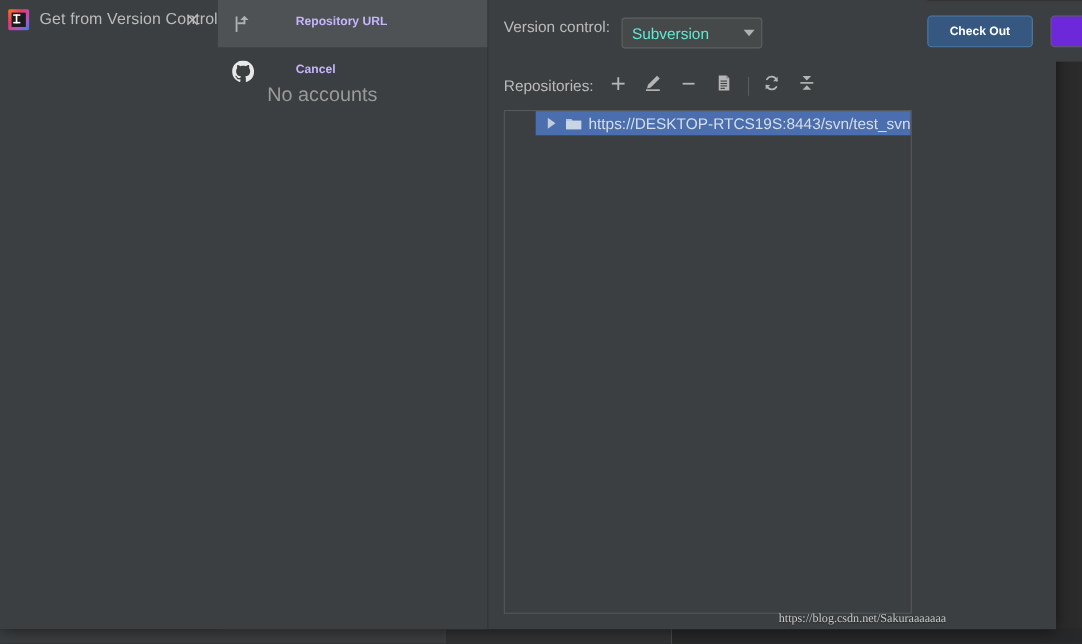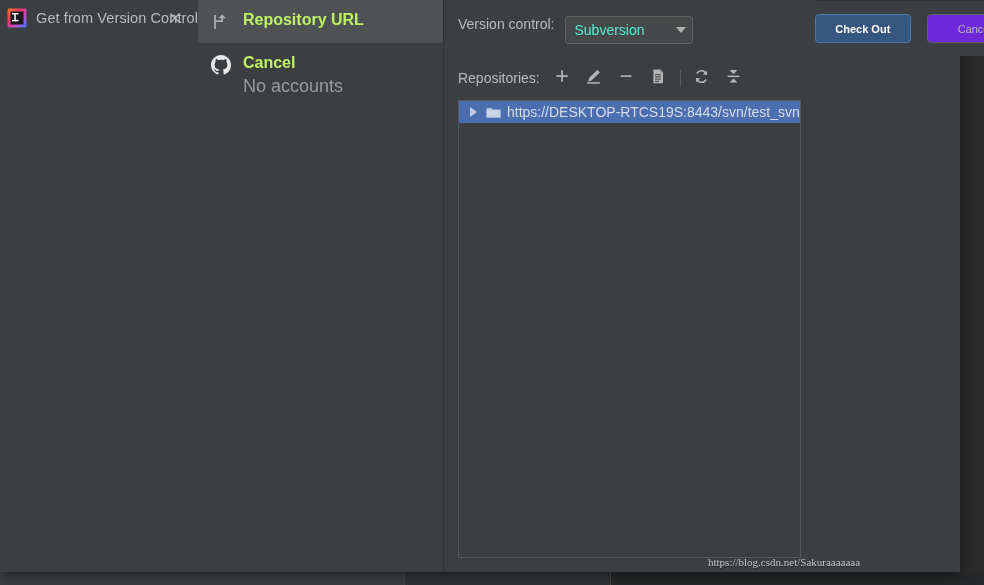--- a/index.html
+++ b/index.html
@@ -129,24 +129,25 @@
     display: flex;
     align-items: center;
     justify-content: center;
   }
   .side-item-text {
     display: flex;
     flex-direction: column;
     padding-top: 1px;
   }
   .side-item-label {
-    font-size: 16px;
+    font-size: 11px;
     font-weight: bold;
-    color: #bef264;
+    color: #c4b5fd;
     line-height: 18px;
+    margin-left: 26px;
   }
   .side-item-sub {
     font-size: 18px;
     color: #9a9a9a;
     line-height: 19px;
     margin-top: 5px;
   }
 
   .content {
     flex: 1 1 auto;
@@ -235,20 +236,21 @@
   
   .repo-list {
     margin-top: 6px;
     flex: 1 1 auto;
     min-height: 0;
     background: #3c3f41;
     border: 1px solid #555759;
     box-sizing: border-box;
     overflow: hidden;
     margin-bottom: 14px;
+    padding-left: 28px;
   }
   .repo-row {
     height: 22px;
     display: flex;
     align-items: center;
     padding-left: 7px;
     box-sizing: border-box;
     cursor: pointer;
   }
   .repo-row.selected {

